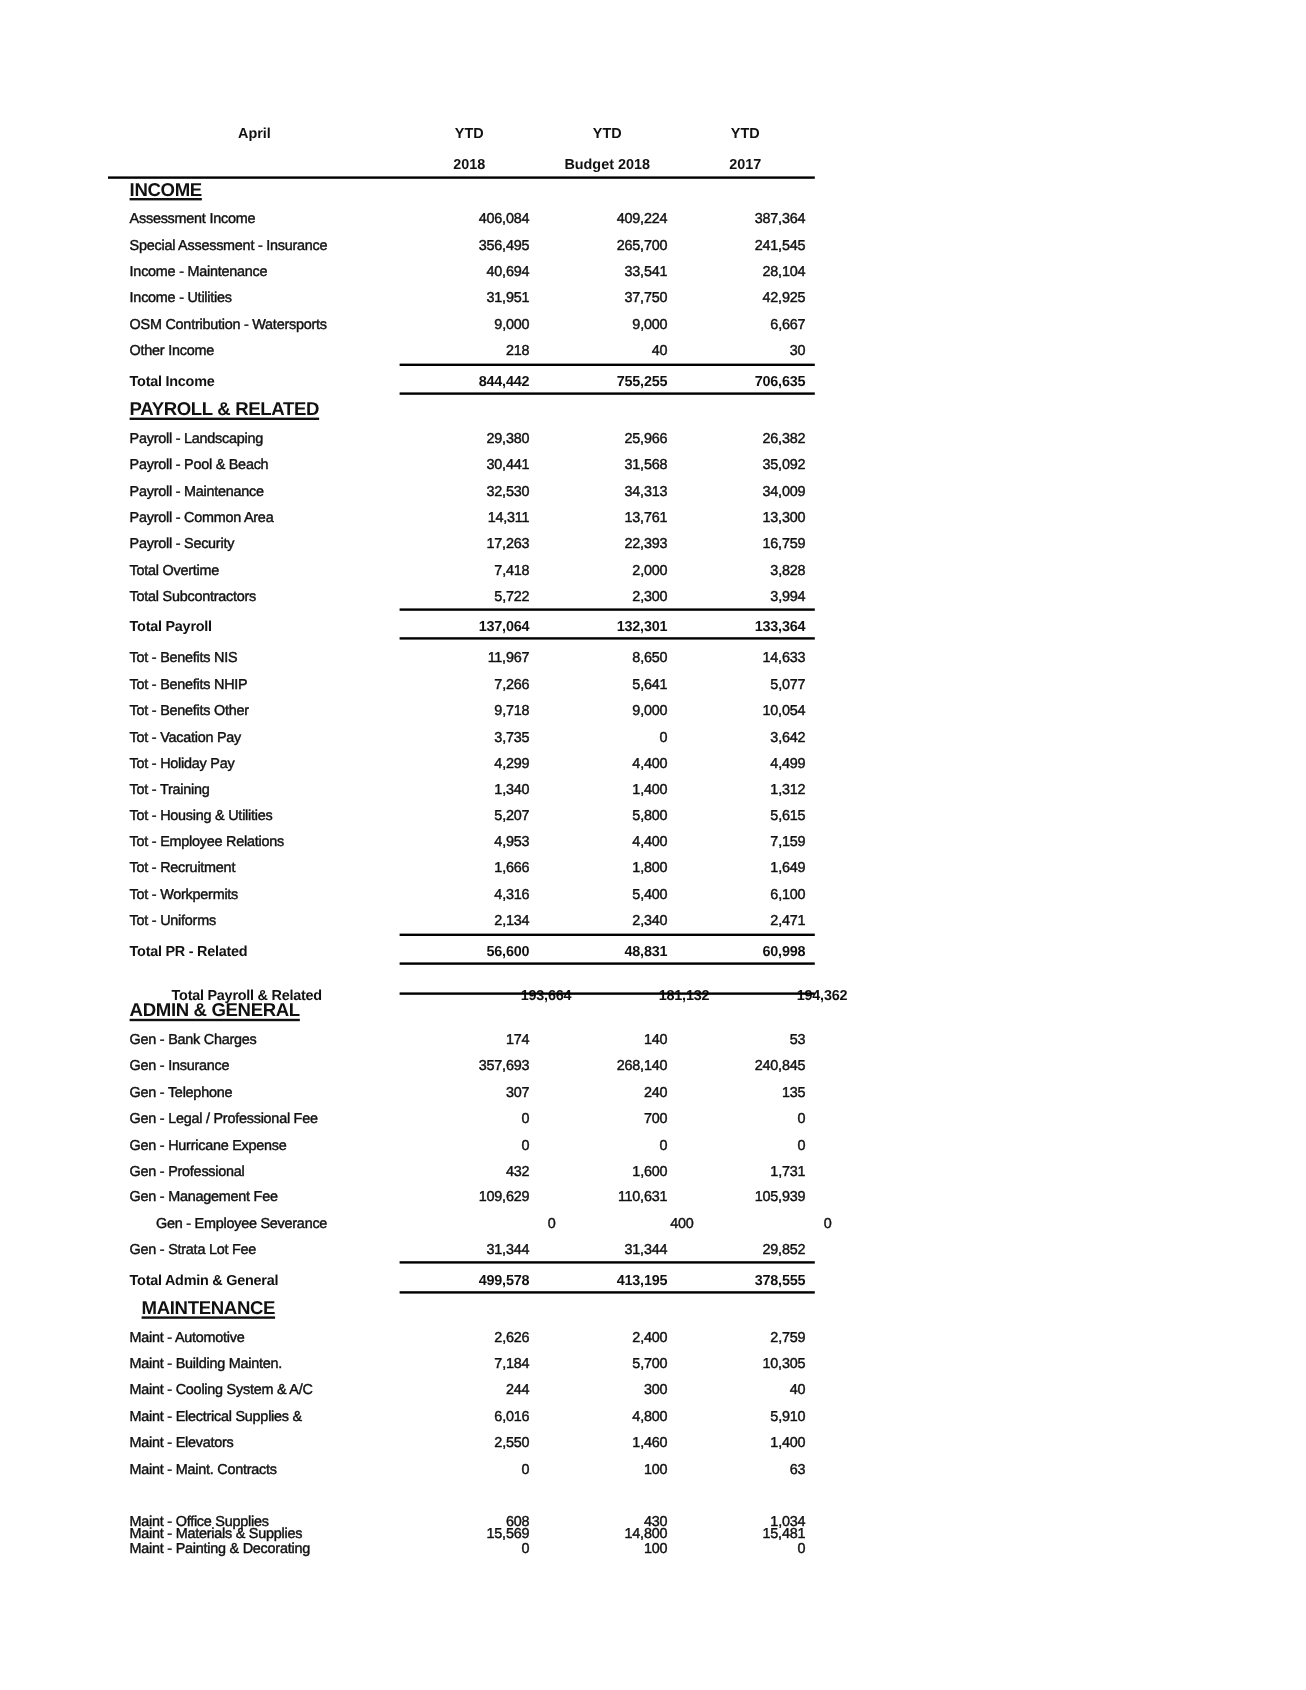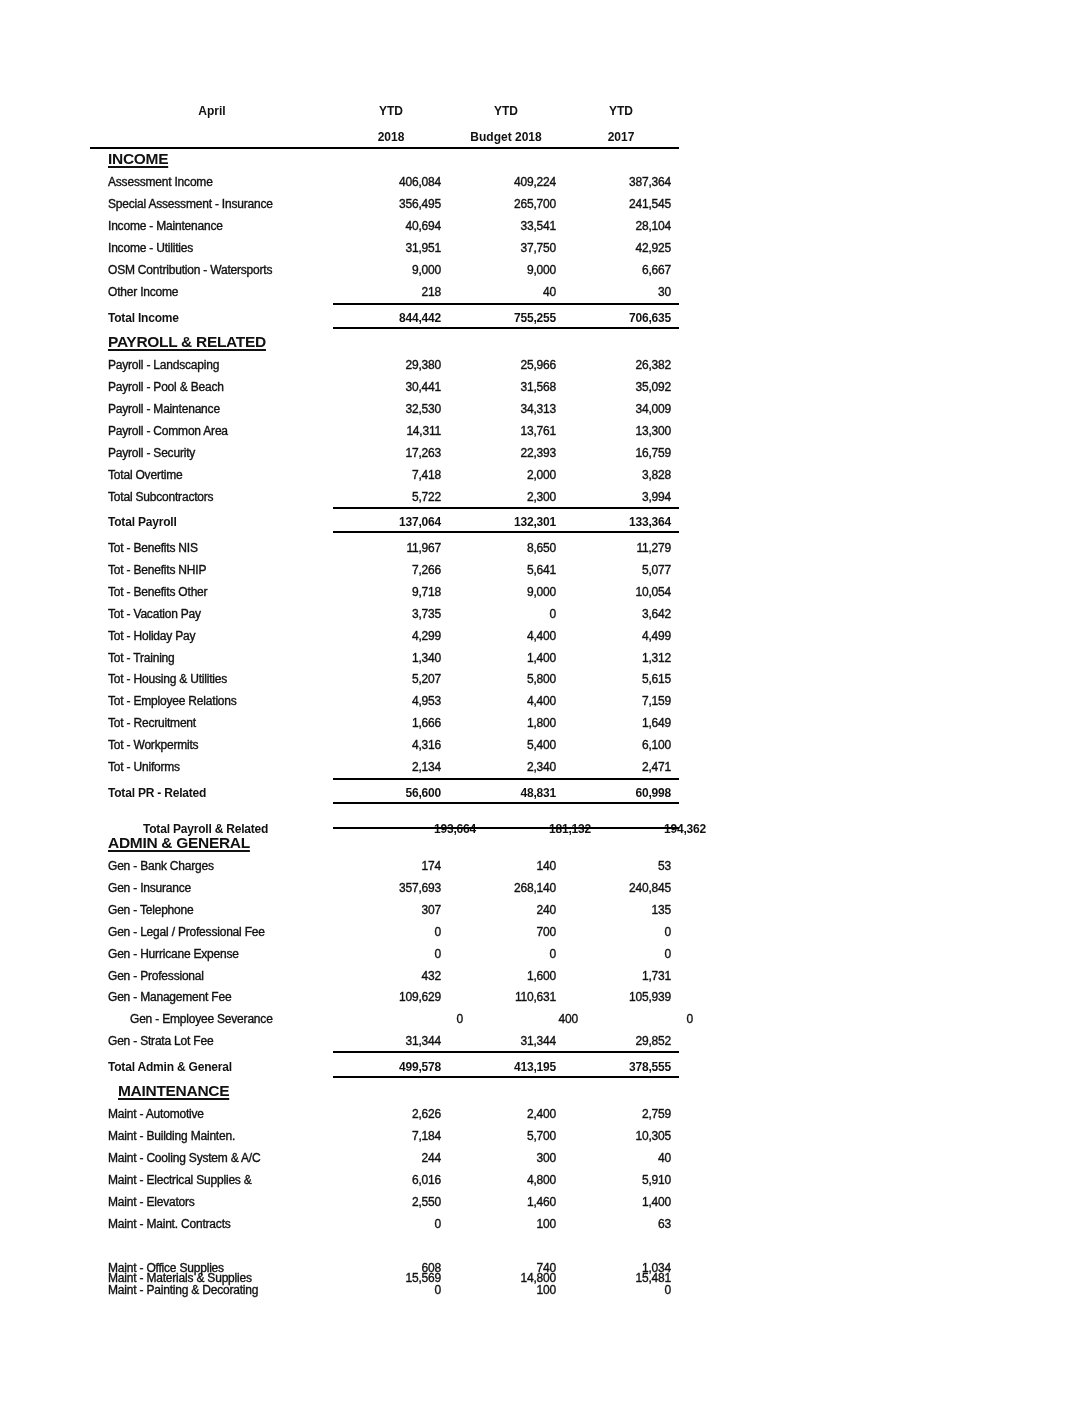--- a/index.html
+++ b/index.html
@@ -124,21 +124,21 @@
         <span class="label">Total Payroll</span>
         <span class="v c1">137,064</span>
         <span class="v c2">132,301</span>
         <span class="v c3">133,364</span>
       </div>
       <div class="line" style="left: 333px; width: 346px; top: 531px;"></div>
       <div class="row" style="top: 538px;">
         <span class="label">Tot - Benefits NIS</span>
         <span class="v c1">11,967</span>
         <span class="v c2">8,650</span>
-        <span class="v c3">11,279</span>
+        <span class="v c3">14,633</span>
       </div>
       <div class="row" style="top: 559.9px;">
         <span class="label">Tot - Benefits NHIP</span>
         <span class="v c1">7,266</span>
         <span class="v c2">5,641</span>
         <span class="v c3">5,077</span>
       </div>
       <div class="row" style="top: 581.8px;">
         <span class="label">Tot - Benefits Other</span>
         <span class="v c1">9,718</span>
@@ -310,21 +310,21 @@
       </div>
       <div class="row" style="top: 1235.7px; margin-top: 32px;">
         <span class="label">Maint - Materials &amp; Supplies</span>
         <span class="v c1">15,569</span>
         <span class="v c2">14,800</span>
         <span class="v c3">15,481</span>
       </div>
       <div class="row" style="top: 1257.65px;">
         <span class="label">Maint - Office Supplies</span>
         <span class="v c1">608</span>
-        <span class="v c2">740</span>
+        <span class="v c2">430</span>
         <span class="v c3">1,034</span>
       </div>
       <div class="row" style="top: 1279.6px;">
         <span class="label">Maint - Painting &amp; Decorating</span>
         <span class="v c1">0</span>
         <span class="v c2">100</span>
         <span class="v c3">0</span>
       </div>
     </div>
 </div>

